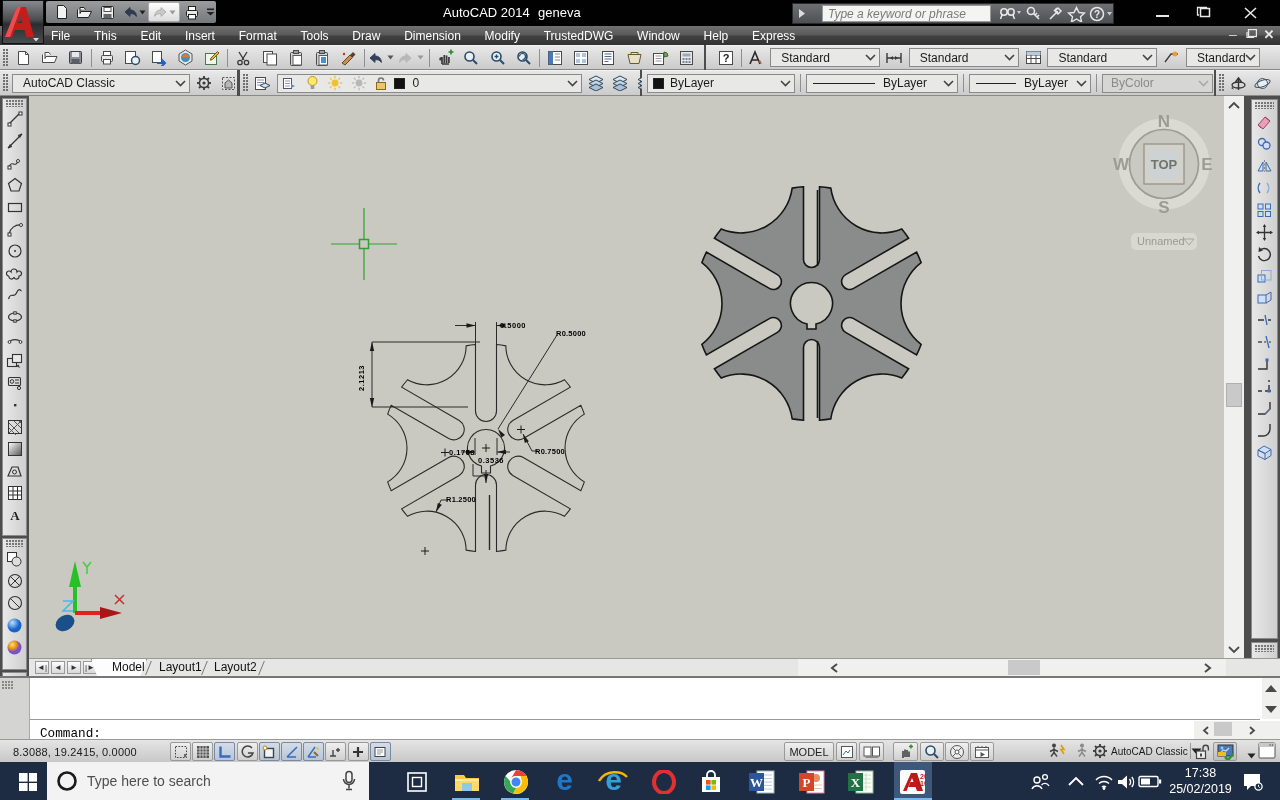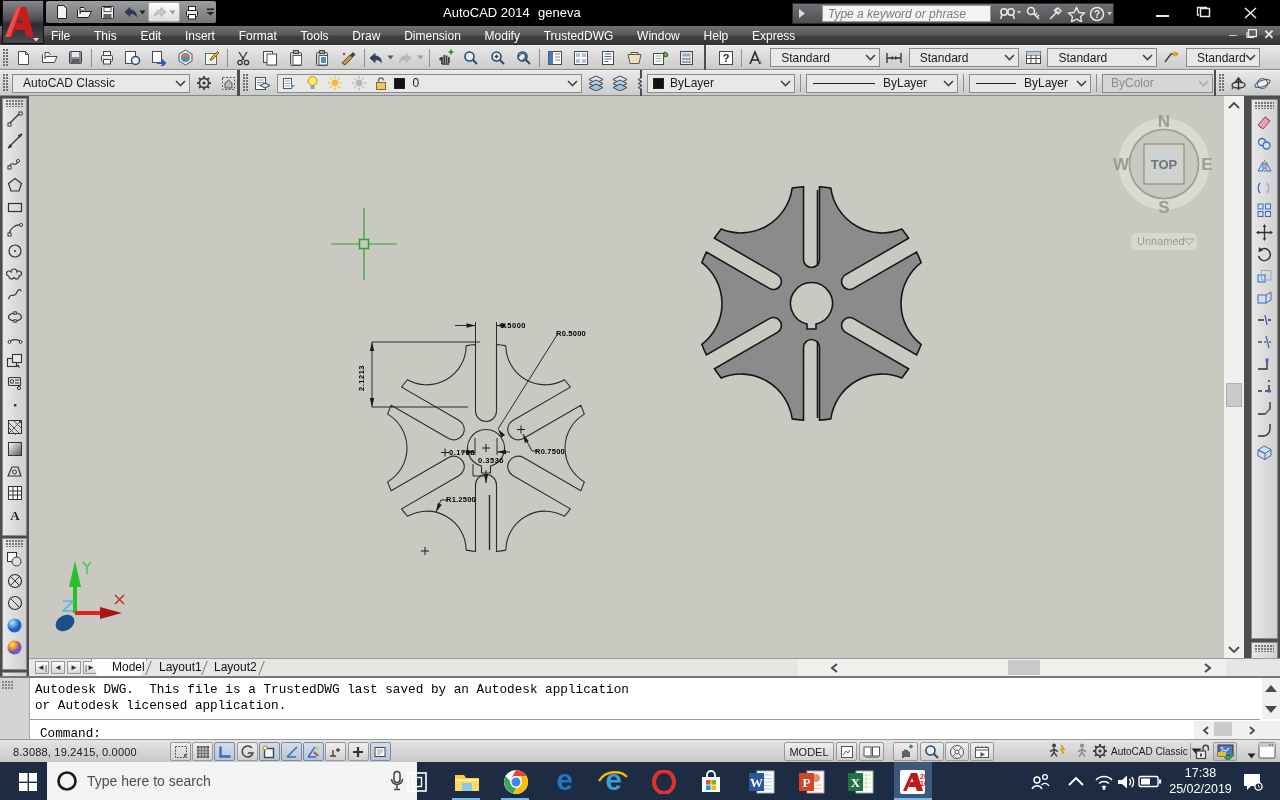--- a/index.html
+++ b/index.html
@@ -49,21 +49,21 @@
 #cmdgrip { position:absolute; left:0; top:0; width:30px; height:63px; background:#d4d4d2; border-right:1px solid #aaa;}
 #cmdtext { position:absolute; left:35px; top:4px; line-height:16px; white-space:pre;}
 #cmdline { position:absolute; left:40px; top:48px;font-family:Liberation Mono, monospace;}
 #cmdsep { position:absolute; left:30px; top:41px; width:1230px; height:1px; background:#999; }
 
 #statusbar { left:0; top:739px; width:1280px; height:23px; background:linear-gradient(#e4e4e4,#c8c8c8); border-top:1px solid #999; font-size:12px; color:#1a1a1a; }
 .sbtn { position:absolute; top:2px; width:21px; height:19px; background:linear-gradient(#efefef,#d0d0d0); border:1px solid #999; border-radius:2px; display:flex; align-items:center; justify-content:center; }
 .sbtn.on { background:linear-gradient(#d4dce8,#b8c6d8); border-color:#7a8aa0; }
 
 #taskbar { left:0; top:762px; width:1280px; height:38px; background:#1d2b43; }
-#tsearch { position:absolute; left:47px; top:0; width:370px; height:38px; background:#f3f3f3; display:flex; align-items:center; }
+#tsearch { position:absolute; left:47px; top:0; width:322px; height:38px; background:#f3f3f3; display:flex; align-items:center; }
 .tbicon { position:absolute; top:6px; width:27px; height:27px; display:flex; align-items:center; justify-content:center; }
 .underline { position:absolute; top:36px; height:2px; background:#76b9ed; }
 </style>
 </head>
 <body>
 <div id="root">
 
   <div class="abs" id="canvas">
       <svg width="1195" height="562" style="position:absolute;left:0;top:0">
         <path d="M 774.50 90.77 A 117.00 117.00 0 0 0 763.18 92.11 A 51.80 51.80 0 0 1 692.23 133.07 A 117.00 117.00 0 0 0 685.41 142.21 L 748.39 178.57 A 8.00 8.00 0 0 1 740.39 192.43 L 677.41 156.07 A 117.00 117.00 0 0 0 672.91 166.54 A 51.80 51.80 0 0 1 672.91 248.46 A 117.00 117.00 0 0 0 677.41 258.93 L 740.39 222.57 A 8.00 8.00 0 0 1 748.39 236.43 L 685.41 272.79 A 117.00 117.00 0 0 0 692.23 281.93 A 51.80 51.80 0 0 1 763.18 322.89 A 117.00 117.00 0 0 0 774.50 324.23 L 774.50 251.50 A 8.00 8.00 0 0 1 790.50 251.50 L 790.50 324.23 A 117.00 117.00 0 0 0 801.82 322.89 A 51.80 51.80 0 0 1 872.77 281.93 A 117.00 117.00 0 0 0 879.59 272.79 L 816.61 236.43 A 8.00 8.00 0 0 1 824.61 222.57 L 887.59 258.93 A 117.00 117.00 0 0 0 892.09 248.46 A 51.80 51.80 0 0 1 892.09 166.54 A 117.00 117.00 0 0 0 887.59 156.07 L 824.61 192.43 A 8.00 8.00 0 0 1 816.61 178.57 L 879.59 142.21 A 117.00 117.00 0 0 0 872.77 133.07 A 51.80 51.80 0 0 1 801.82 92.11 A 117.00 117.00 0 0 0 790.50 90.77 L 790.50 163.50 A 8.00 8.00 0 0 1 774.50 163.50 L 774.50 90.77 Z M 787.00 228.01 A 21 21 0 1 0 778.00 228.01 L 778.00 233.01 L 787.00 233.01 Z" fill="#8a8c8c" fill-rule="evenodd" stroke="#161616" stroke-width="1.6"></path>
@@ -1065,22 +1065,20 @@
     <svg style="position:absolute;right:14px;top:4px;" width="8" height="10">
         <path d="M1 1 L6 5 L1 9" stroke="#4a4a4a" stroke-width="2" fill="none"></path>
       </svg>
     <div style="position:absolute;left:210px;top:1px;width:32px;height:15px;background:#c9c9c9;"></div>
   </div>
 
   <div class="abs" id="cmdwin">
     <div id="cmdgrip">
         <div style="width:12px;height:8px;margin:3px 0 0 2px;background-image:radial-gradient(circle at 1px 1px,#888 35%,transparent 40%);background-size:3px 3px;"></div>
       </div>
-    <div id="cmdtext">Autodesk DWG.  This file is a TrustedDWG last saved by an Autodesk application
-or Autodesk licensed application.</div>
     <div id="cmdsep"></div>
     <div id="cmdline">Command:</div>
     <div style="position:absolute;right:0;top:0;width:18px;height:41px;background:#f0f0ee;"></div>
     <svg style="position:absolute;right:3px;top:7px;" width="12" height="28">
         <polygon points="6,0 0,7 12,7" fill="#4a4a4a"></polygon>
         <polygon points="6,28 0,21 12,21" fill="#4a4a4a"></polygon>
       </svg>
     <div style="position:absolute;right:0;top:43px;width:86px;height:18px;background:#f0f0ee;">
       <svg style="position:absolute;left:8px;top:5px;" width="7" height="9">
           <path d="M6 1 L2 4.5 L6 8" stroke="#4a4a4a" stroke-width="1.8" fill="none"></path>

